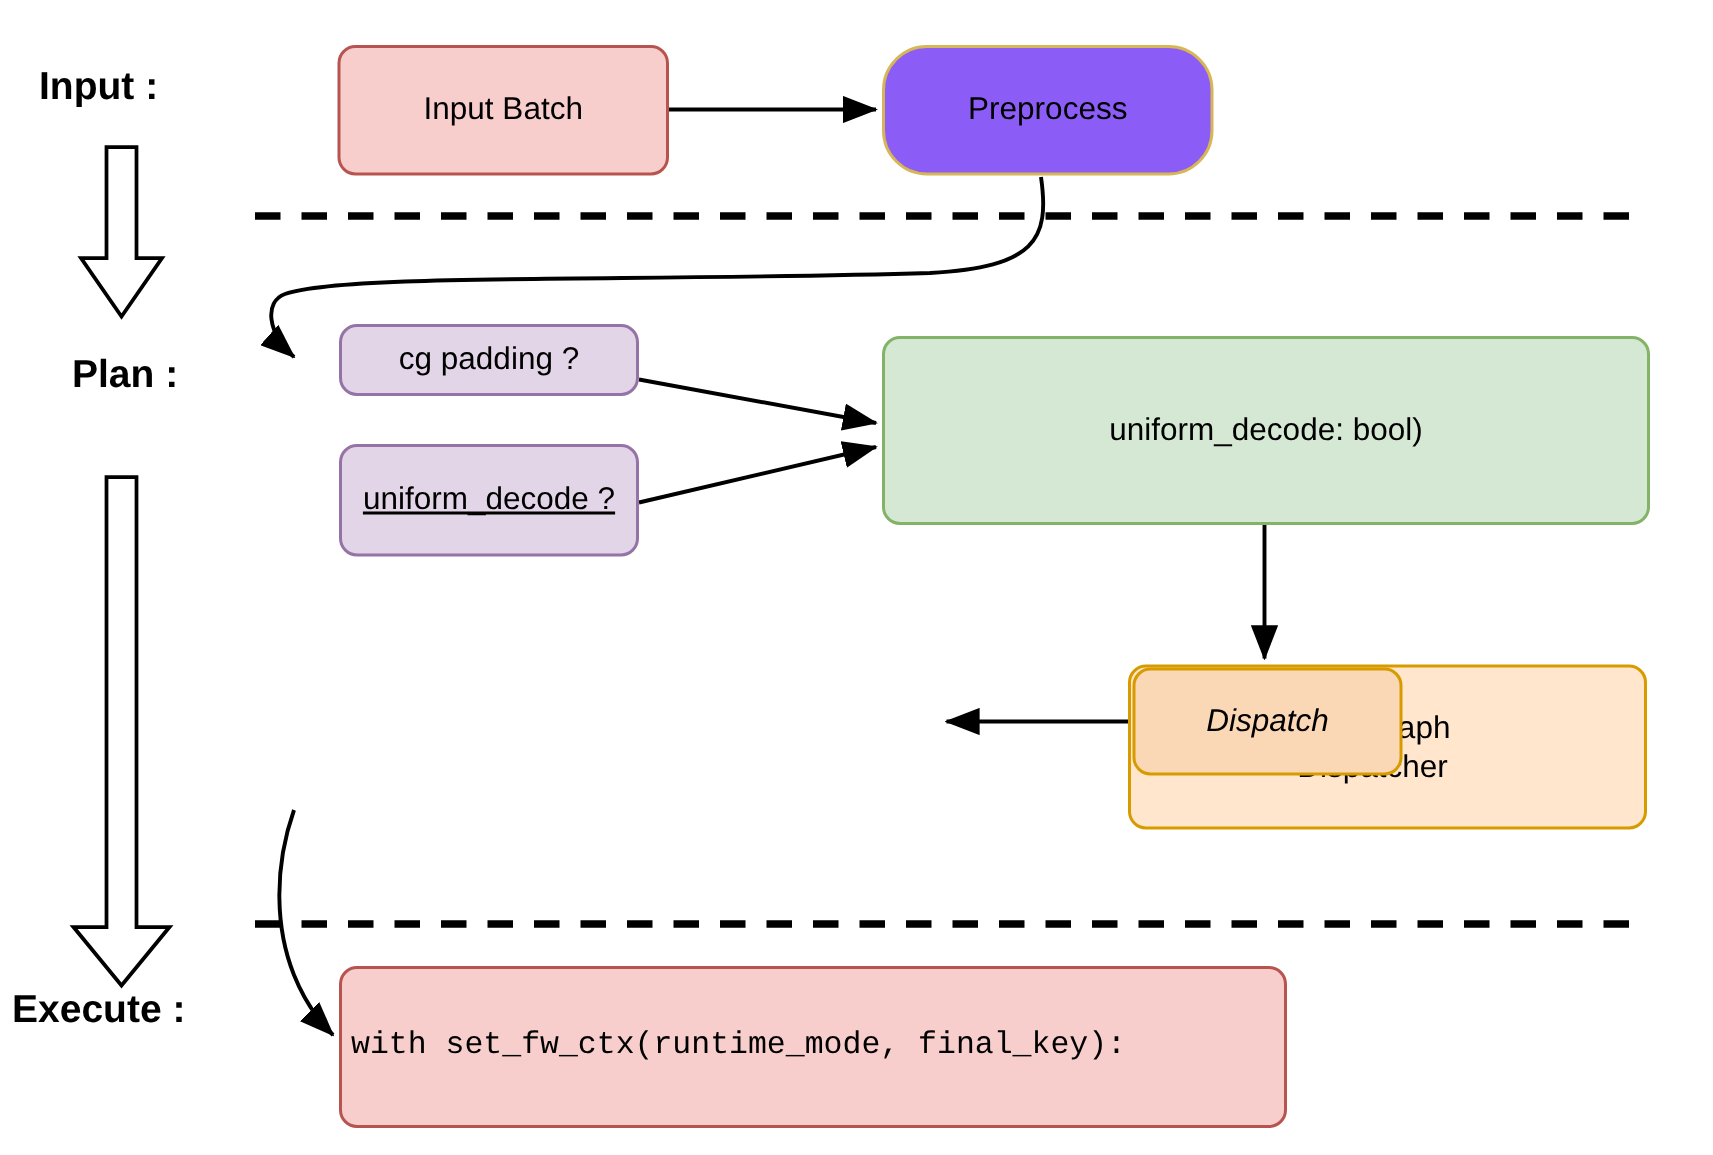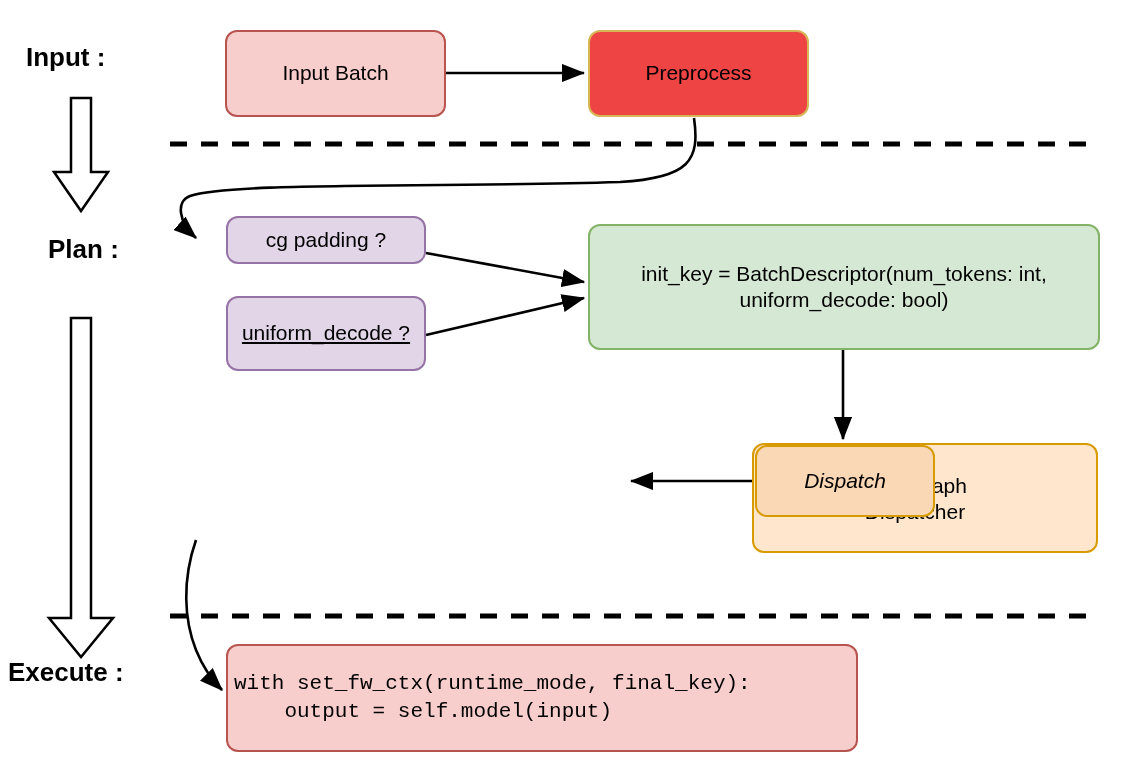--- a/index.html
+++ b/index.html
@@ -43,21 +43,21 @@
     align-items: center;
     justify-content: center;
     text-align: center;
     font-family: "Liberation Sans", sans-serif;
     font-size: 21px;
     line-height: 1.25;
     color: #000000;
     padding: 4px 10px;
   }
   .node-pink   { background: #f8cecc; border-color: #b85450; justify-content: center; }
-  .node-yellow { background: #ef4444; border-color: #d6b656; }
+  .node-yellow { background: #8b5cf6; border-color: #d6b656; border-radius: 30px; }
   .node-purple { background: #e1d5e7; border-color: #9673a6; }
   .node-green  { background: #d5e8d4; border-color: #82b366; }
   .node-blue   { background: #dae8fc; border-color: #6c8ebf; }
   .node-orange-outer { background: #ffe6cc; border-color: #d79b00; }
   .node-orange-inner { background: #fad7b5; border-color: #d79b00; }
   .node-code {
     background: #f8cecc;
     border-color: #b85450;
     font-family: "Liberation Mono", monospace;
     font-size: 21px;
@@ -120,32 +120,30 @@
 
   <div class="node node-purple" style="left:226px; top:216px; width:200px; height:48px;">
     <span>cg padding ?</span>
   </div>
 
   <div class="node node-purple" style="left:226px; top:296px; width:200px; height:75px;text-decoration:underline;">
     <span>uniform_decode ?</span>
   </div>
 
   <div class="node node-green" style="left:588px; top:224px; width:512px; height:126px; flex-direction:column;">
-    <span>init_key = BatchDescriptor(num_tokens: int,</span>
     <span>uniform_decode: bool)</span>
   </div>
 
   <div class="node node-orange-outer" style="left:752px; top:443px; width:346px; height:110px; justify-content:flex-end; flex-direction:column; align-items:flex-end; padding-right:22px;">
     <span style="width:100%; text-align:center; padding-right:4px;">Cudagraph</span>
     <span style="width:100%; text-align:center; padding-right:4px; margin-bottom:22px;">Dispatcher</span>
   </div>
 
   <div class="node node-orange-inner" style="left:755px; top:445px; width:180px; height:72px;font-style:italic;">
     <span>Dispatch</span>
   </div>
 
 
   <div class="node node-code" style="left:226px; top:644px; width:632px; height:108px; flex-direction:column; align-items:flex-start; justify-content:center;">
     <span class="code-line">with set_fw_ctx(runtime_mode, final_key):</span>
-    <span class="code-line">    output = self.model(input)</span>
   </div>
 
 </div>
 
 </body></html>

